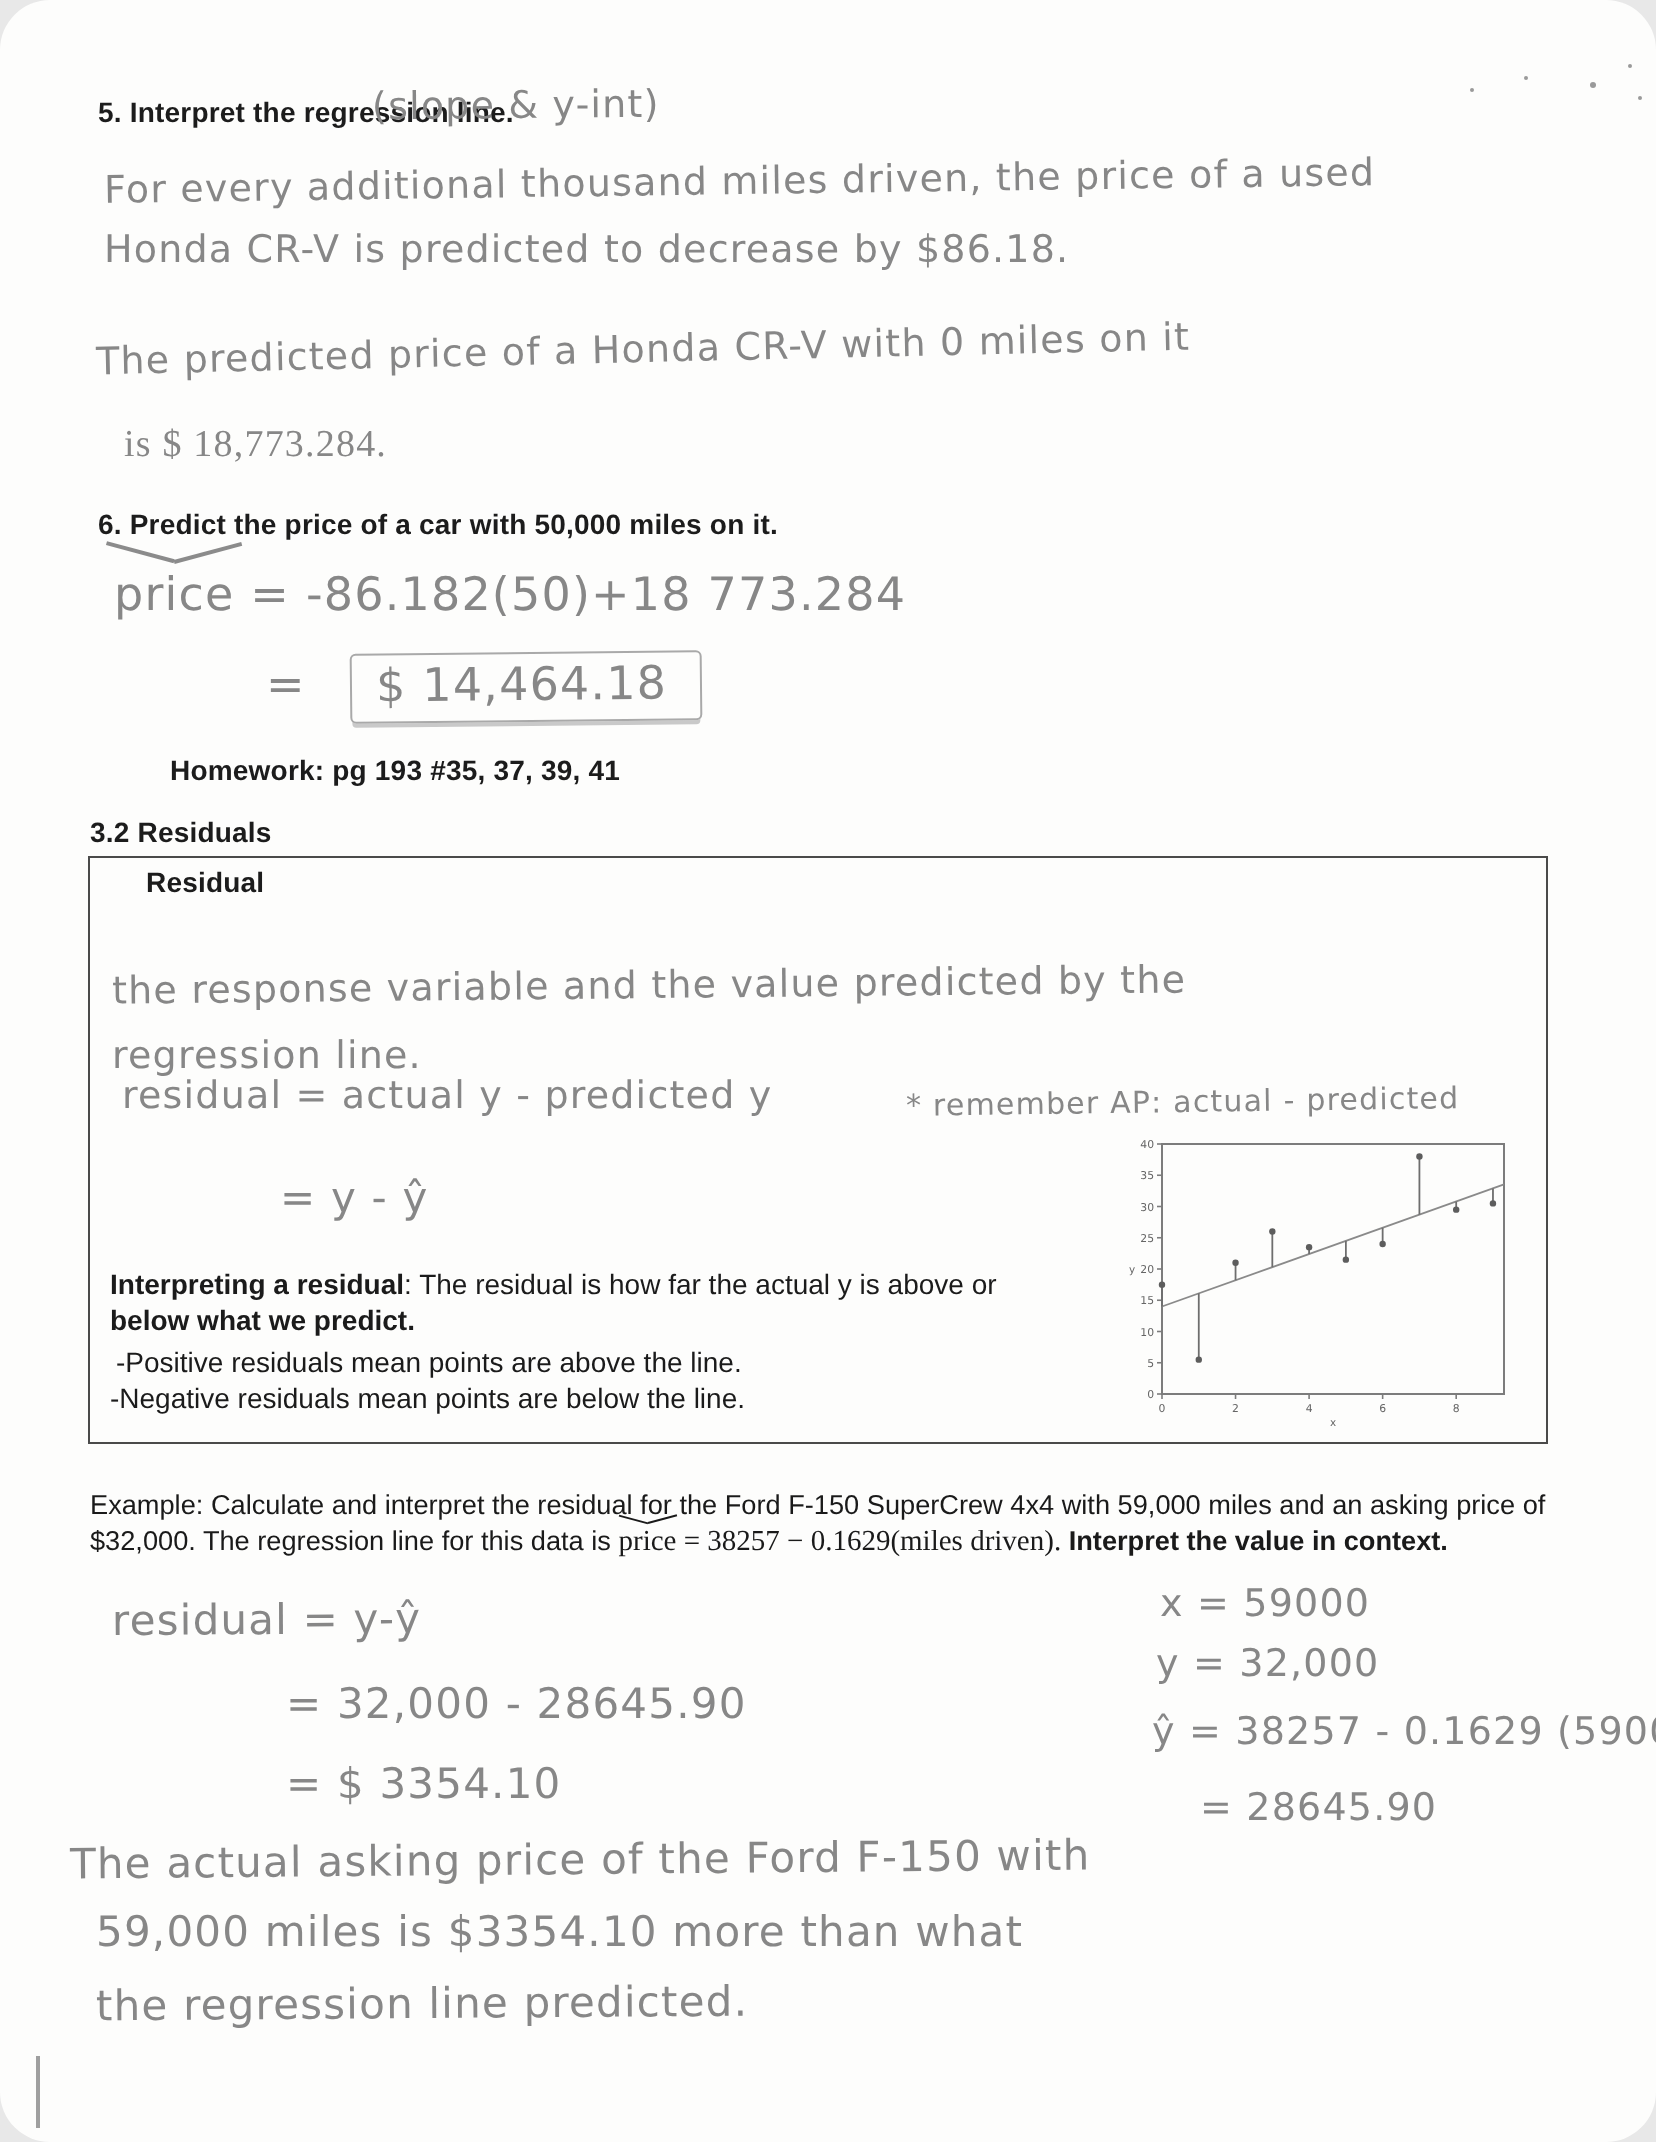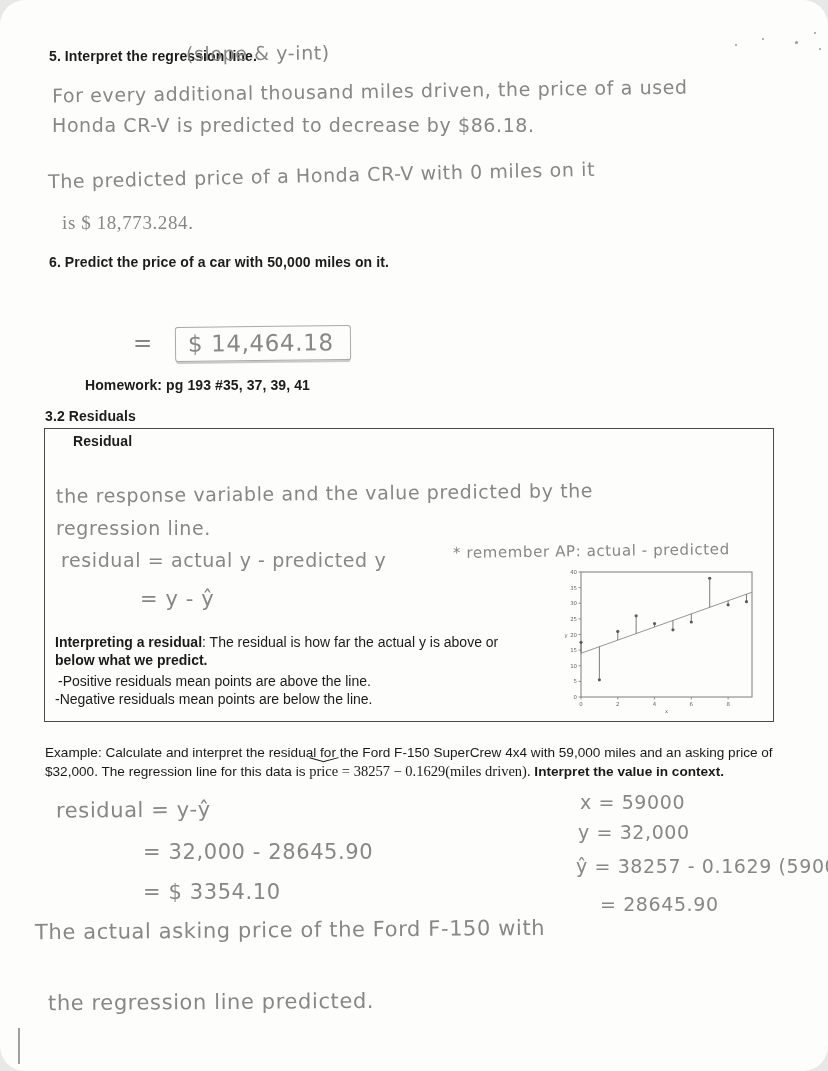--- a/index.html
+++ b/index.html
@@ -58,34 +58,38 @@
   <div id="edge-line"></div>
 
   <div class="abs printed-bold" style="left:49px;top:48px;">5. Interpret the regression line.</div>
   <div class="abs hw hw-20" style="left:186px;top:42px;transform:rotate(-0.5deg);">(slope &amp; y-int)</div>
   <div class="abs hw hw-20" style="left:52px;top:80px;transform:rotate(-0.8deg);">For every additional thousand miles driven, the price of a used</div>
   <div class="abs hw hw-20" style="left:52px;top:114px;">Honda CR-V is predicted to decrease by $86.18.</div>
   <div class="abs hw hw-20" style="left:48px;top:164px;transform:rotate(-1.3deg);">The predicted price of a Honda CR-V with 0 miles on it</div>
   <div class="abs hw hw-20" style="left:62px;top:212px;font-family:Liberation Serif, serif;">is $ 18,773.284.</div>
 
   <div class="abs printed-bold" style="left:49px;top:254px;">6. Predict the price of a car with 50,000 miles on it.</div>
+  <div class="abs hw hw-24" style="left:57px;top:285px;">
+    <span class="hat">price</span>
+    <span>= -86.182(50)+18 773.284</span>
+  </div>
   <div class="abs hw hw-24" style="left:133px;top:326px;">
     <span>=</span>
     <span class="answer-box" style="margin-left:14px;">$ 14,464.18</span>
   </div>
 
   <div class="abs printed-bold" style="left:49px;top:377px;padding-left:36px;">Homework: pg 193 #35, 37, 39, 41</div>
 
   <div class="abs printed-bold" style="left:45px;top:408px;">3.2 Residuals</div>
 
   <div id="residual-box" class="abs" style="left:44px;top:428px;width:728px;height:292px;">
     <div class="abs printed-bold" style="left:8px;top:4px;padding-left:20px;">Residual</div>
     <div class="abs hw hw-20" style="left:11px;top:53px;transform:rotate(-0.6deg);">the response variable and the value predicted by the</div>
     <div class="abs hw hw-20" style="left:11px;top:88px;">regression line.</div>
-    <div class="abs hw hw-20" style="left:16px;top:120px;">residual = actual y - predicted y</div>
+    <div class="abs hw hw-20" style="left:16px;top:108px;">residual = actual y - predicted y</div>
     <div class="abs hw hw-16" style="left:408px;top:113px;transform:rotate(-0.8deg);">* remember AP: actual - predicted</div>
     <div class="abs hw hw-22" style="left:95px;top:158px;">= y - ŷ</div>
     <div class="abs interp" style="left:10px;top:204px;width:496px;">
       <b>Interpreting a residual</b><span>:  The residual is how far the actual y is above or</span><br>
       <b>below what we predict.</b>
     </div>
     <div class="abs interp" style="left:13px;top:243px;">-Positive residuals mean points are above the line.</div>
     <div class="abs interp" style="left:10px;top:261px;">-Negative residuals mean points are below the line.</div>
 
     <svg class="abs" style="left:514px;top:136px;" width="200" height="150" viewBox="0 0 200 150">
@@ -154,15 +158,16 @@
   </div>
   <div class="abs hw hw-22" style="left:143px;top:840px;">= 32,000 - 28645.90</div>
   <div class="abs hw hw-22" style="left:143px;top:880px;">= $ 3354.10</div>
 
   <div class="abs hw hw-18" style="left:580px;top:791px;">x = 59000</div>
   <div class="abs hw hw-18" style="left:578px;top:821px;">y = 32,000</div>
   <div class="abs hw hw-18 nw" style="left:576px;top:855px;">ŷ = 38257 - 0.1629 (5900</div>
   <div class="abs hw hw-18" style="left:600px;top:893px;">= 28645.90</div>
 
   <div class="abs hw hw-22" style="left:35px;top:918px;transform:rotate(-0.5deg);">The actual asking price of the Ford F-150 with</div>
+  <div class="abs hw hw-22" style="left:48px;top:954px;">59,000 miles is $3354.10 more than what</div>
   <div class="abs hw hw-22" style="left:48px;top:990px;transform:rotate(-0.4deg);">the regression line predicted.</div>
 
 </div>
 
 </body></html>

